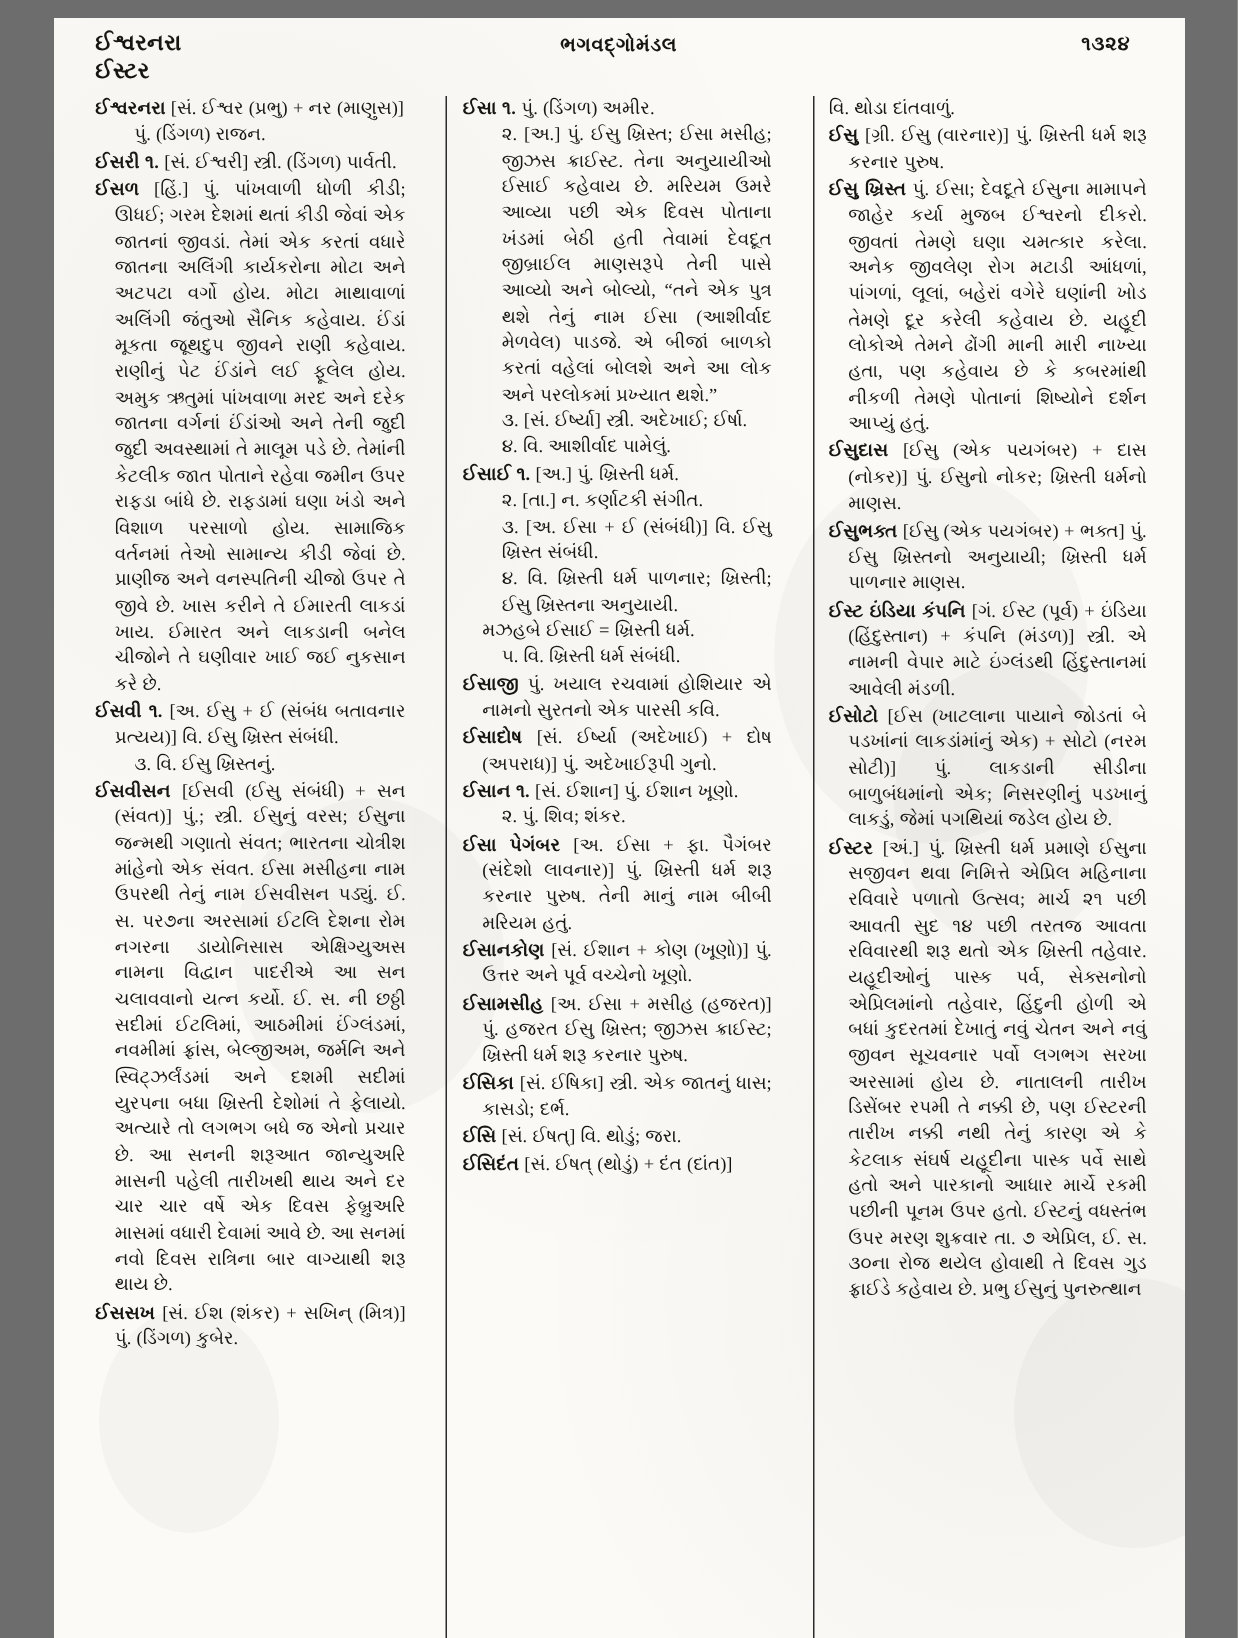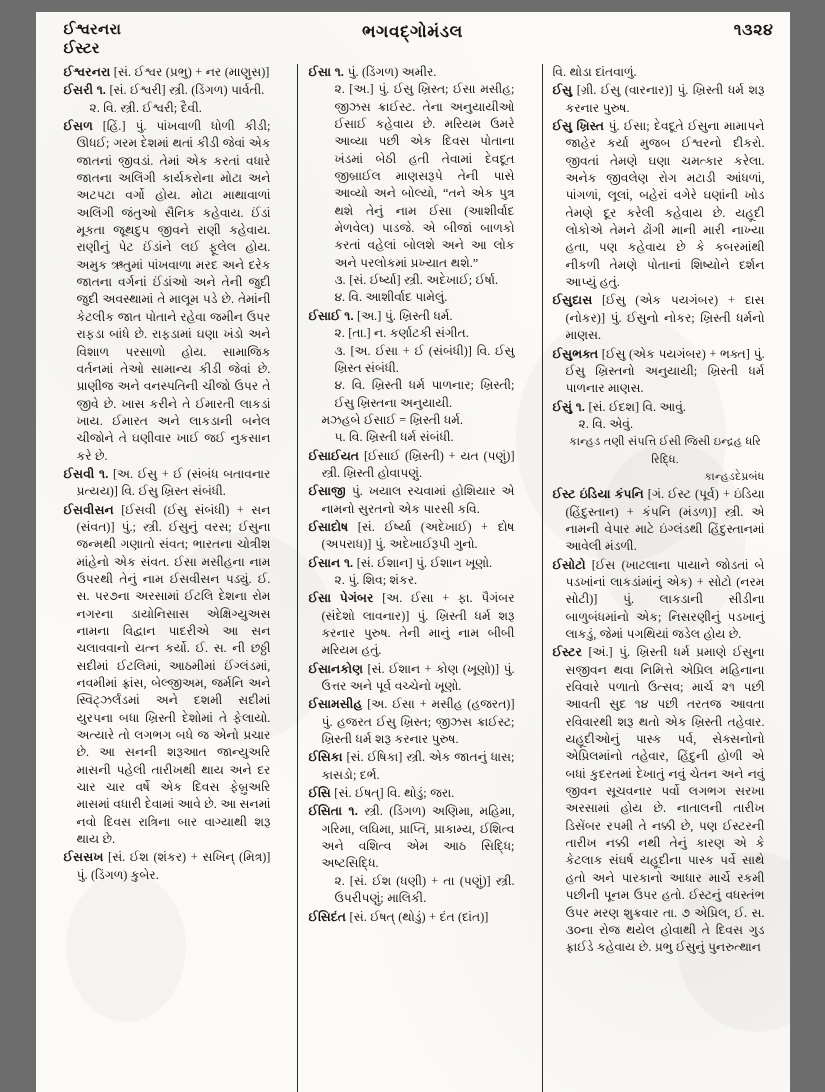--- a/index.html
+++ b/index.html
@@ -51,29 +51,29 @@
     line-height: 19px;
     letter-spacing: 0.2px;
   }
   .hdr-left div { white-space: nowrap; }
   .hdr-center {
     position: absolute;
     left: 0; right: 0;
     top: 10px;
     text-align: center;
     font-weight: bold;
-    font-size: 17px;
+    font-size: 13px;
     letter-spacing: 0.5px;
   }
   .hdr-right {
     position: absolute;
-    right: 16px;
+    right: 36px;
     top: 9px;
     font-weight: bold;
-    font-size: 16px;
+    font-size: 13px;
     letter-spacing: 0.5px;
   }
 
   
   .columns {
     position: absolute;
     left: 18px;
     right: 14px;
     top: 52px;
     bottom: 8px;
@@ -148,48 +148,45 @@
     <div class="hdr-left">
       <div>ઈશ્વરનરા</div>
       <div>ઈસ્ટર</div>
     </div>
     <div class="hdr-center">ભગવદ્ગોમંડલ</div>
     <div class="hdr-right">૧૩૨૪</div>
   </div>
 
   <div class="columns">
     <div class="col col-1">
-        <p class="entry"><span class="hw">ઈશ્વરનરા</span> <span class="sense-first">[સં. ઈશ્વર (પ્રભુ) + નર (માણુસ)]</span></p>
-        <p class="entry"><span class="hw">ઈસરી ૧.</span> <span class="sense-first">[સં. ઈશ્વરી] સ્ત્રી. (ડિંગળ) પાર્વતી.</span><span class="sense">૨. વિ. સ્ત્રી. ઈશ્વરી; દૈવી.</span></p>
+        <p class="entry"><span class="hw">ઈશ્વરનરા</span> <span class="sense-first">[સં. ઈશ્વર (પ્રભુ) + નર (માણુસ)]</span><span class="sense">પું. (ડિંગળ) રાજન.</span></p>
+        <p class="entry"><span class="hw">ઈસરી ૧.</span> <span class="sense-first">[સં. ઈશ્વરી] સ્ત્રી. (ડિંગળ) પાર્વતી.</span></p>
         <p class="entry"><span class="hw">ઈસળ</span> <span class="sense-first">[હિં.] પું. પાંખવાળી ધોળી કીડી; ઊધઈ; ગરમ દેશમાં થતાં કીડી જેવાં એક જાતનાં જીવડાં. તેમાં એક કરતાં વધારે જાતના અલિંગી કાર્યકરોના મોટા અને અટપટા વર્ગો હોય. મોટા માથાવાળાં અલિંગી જંતુઓ સૈનિક કહેવાય. ઈંડાં મૂકતા જૂથદુપ જીવને રાણી કહેવાય. રાણીનું પેટ ઈંડાંને લઈ ફૂલેલ હોય. અમુક ઋતુમાં પાંખવાળા મરદ અને દરેક જાતના વર્ગનાં ઈંડાંઓ અને તેની જુદી જુદી અવસ્થામાં તે માલૂમ પડે છે. તેમાંની કેટલીક જાત પોતાને રહેવા જમીન ઉપર રાફડા બાંધે છે. રાફડામાં ઘણા ખંડો અને વિશાળ પરસાળો હોય. સામાજિક વર્તનમાં તેઓ સામાન્ય કીડી જેવાં છે. પ્રાણીજ અને વનસ્પતિની ચીજો ઉપર તે જીવે છે. ખાસ કરીને તે ઈમારતી લાકડાં ખાય. ઈમારત અને લાકડાની બનેલ ચીજોને તે ઘણીવાર ખાઈ જઈ નુકસાન કરે છે.</span></p>
-        <p class="entry"><span class="hw">ઈસવી ૧.</span> <span class="sense-first">[અ. ઈસુ + ઈ (સંબંધ બતાવનાર પ્રત્યય)] વિ. ઈસુ ખ્રિસ્ત સંબંધી.</span></p>
+        <p class="entry"><span class="hw">ઈસવી ૧.</span> <span class="sense-first">[અ. ઈસુ + ઈ (સંબંધ બતાવનાર પ્રત્યય)] વિ. ઈસુ ખ્રિસ્ત સંબંધી.</span><span class="sense">૩. વિ. ઈસુ ખ્રિસ્તનું.</span></p>
         <p class="entry"><span class="hw">ઈસવીસન</span> <span class="sense-first">[ઈસવી (ઈસુ સંબંધી) + સન (સંવત)] પું.; સ્ત્રી. ઈસુનું વરસ; ઈસુના જન્મથી ગણાતો સંવત; ભારતના ચોત્રીશ માંહેનો એક સંવત. ઈસા મસીહના નામ ઉપરથી તેનું નામ ઈસવીસન પડ્યું. ઈ. સ. પર૭ના અરસામાં ઈટલિ દેશના રોમ નગરના ડાયોનિસાસ એક્ષિગ્યુઅસ નામના વિદ્વાન પાદરીએ આ સન ચલાવવાનો યત્ન કર્યો. ઈ. સ. ની છઠ્ઠી સદીમાં ઈટલિમાં, આઠમીમાં ઈંગ્લંડમાં, નવમીમાં ફ્રાંસ, બેલ્જીઅમ, જર્મનિ અને સ્વિટ્ઝર્લંડમાં અને દશમી સદીમાં યુરપના બધા ખ્રિસ્તી દેશોમાં તે ફેલાયો. અત્યારે તો લગભગ બધે જ એનો પ્રચાર છે. આ સનની શરૂઆત જાન્યુઅરિ માસની પહેલી તારીખથી થાય અને દર ચાર ચાર વર્ષે એક દિવસ ફેબ્રુઅરિ માસમાં વધારી દેવામાં આવે છે. આ સનમાં નવો દિવસ રાત્રિના બાર વાગ્યાથી શરૂ થાય છે.</span></p>
         <p class="entry"><span class="hw">ઈસસખ</span> <span class="sense-first">[સં. ઈશ (શંકર) + સખિન્ (મિત્ર)] પું. (ડિંગળ) કુબેર.</span></p>
       </div>
     <div class="col col-2">
         <p class="entry"><span class="hw">ઈસા ૧.</span> <span class="sense-first">પું. (ડિંગળ) અમીર.</span><span class="sense">૨. [અ.] પું. ઈસુ ખ્રિસ્ત; ઈસા મસીહ; જીઝસ ક્રાઈસ્ટ. તેના અનુયાયીઓ ઈસાઈ કહેવાય છે. મરિયમ ઉમરે આવ્યા પછી એક દિવસ પોતાના ખંડમાં બેઠી હતી તેવામાં દેવદૂત જીબ્રાઈલ માણસરૂપે તેની પાસે આવ્યો અને બોલ્યો, “તને એક પુત્ર થશે તેનું નામ ઈસા (આશીર્વાદ મેળવેલ) પાડજે. એ બીજાં બાળકો કરતાં વહેલાં બોલશે અને આ લોક અને પરલોકમાં પ્રખ્યાત થશે.”</span><span class="sense">૩. [સં. ઈર્ષ્યા] સ્ત્રી. અદેખાઈ; ઈર્ષા.</span><span class="sense">૪. વિ. આશીર્વાદ પામેલું.</span></p>
         <p class="entry"><span class="hw">ઈસાઈ ૧.</span> <span class="sense-first">[અ.] પું. ખ્રિસ્તી ધર્મ.</span><span class="sense">૨. [તા.] ન. કર્ણાટકી સંગીત.</span><span class="sense">૩. [અ. ઈસા + ઈ (સંબંધી)] વિ. ઈસુ ખ્રિસ્ત સંબંધી.</span><span class="sense">૪. વિ. ખ્રિસ્તી ધર્મ પાળનાર; ખ્રિસ્તી; ઈસુ ખ્રિસ્તના અનુયાયી.</span><span class="quote">મઝહબે ઈસાઈ = ખ્રિસ્તી ધર્મ.</span><span class="sense">૫. વિ. ખ્રિસ્તી ધર્મ સંબંધી.</span></p>
-        <p class="entry"><span class="hw">ઈસાઈયત</span> <span class="sense-first">[ઈસાઈ (ખ્રિસ્તી) + યત (પણું)] સ્ત્રી. ખ્રિસ્તી હોવાપણું.</span></p>
         <p class="entry"><span class="hw">ઈસાજી</span> <span class="sense-first">પું. ખયાલ રચવામાં હોશિયાર એ નામનો સુરતનો એક પારસી કવિ.</span></p>
         <p class="entry"><span class="hw">ઈસાદોષ</span> <span class="sense-first">[સં. ઈર્ષ્યા (અદેખાઈ) + દોષ (અપરાધ)] પું. અદેખાઈરૂપી ગુનો.</span></p>
         <p class="entry"><span class="hw">ઈસાન ૧.</span> <span class="sense-first">[સં. ઈશાન] પું. ઈશાન ખૂણો.</span><span class="sense">૨. પું. શિવ; શંકર.</span></p>
         <p class="entry"><span class="hw">ઈસા પેગંબર</span> <span class="sense-first">[અ. ઈસા + ફા. પૈગંબર (સંદેશો લાવનાર)] પું. ખ્રિસ્તી ધર્મ શરૂ કરનાર પુરુષ. તેની માનું નામ બીબી મરિયમ હતું.</span></p>
         <p class="entry"><span class="hw">ઈસાનકોણ</span> <span class="sense-first">[સં. ઈશાન + કોણ (ખૂણો)] પું. ઉત્તર અને પૂર્વ વચ્ચેનો ખૂણો.</span></p>
         <p class="entry"><span class="hw">ઈસામસીહ</span> <span class="sense-first">[અ. ઈસા + મસીહ (હજરત)] પું. હજરત ઈસુ ખ્રિસ્ત; જીઝસ ક્રાઈસ્ટ; ખ્રિસ્તી ધર્મ શરૂ કરનાર પુરુષ.</span></p>
         <p class="entry"><span class="hw">ઈસિકા</span> <span class="sense-first">[સં. ઈષિકા] સ્ત્રી. એક જાતનું ધાસ; કાસડો; દર્ભ.</span></p>
         <p class="entry"><span class="hw">ઈસિ</span> <span class="sense-first">[સં. ઈષત્] વિ. થોડું; જરા.</span></p>
-        <p class="entry"><span class="hw">ઈસિતા ૧.</span> <span class="sense-first">સ્ત્રી. (ડિંગળ) અણિમા, મહિમા, ગરિમા, લઘિમા, પ્રાપ્તિ, પ્રાકામ્ય, ઈશિત્વ અને વશિત્વ એમ આઠ સિદ્ધિ; અષ્ટસિદ્ધિ.</span><span class="sense">૨. [સં. ઈશ (ધણી) + તા (પણું)] સ્ત્રી. ઉપરીપણું; માલિકી.</span></p>
         <p class="entry"><span class="hw">ઈસિદંત</span> <span class="sense-first">[સં. ઈષત્ (થોડું) + દંત (દાંત)]</span></p>
       </div>
     <div class="col col-3">
         <p class="entry"><span class="sense-first">વિ. થોડા દાંતવાળું.</span></p>
         <p class="entry"><span class="hw">ઈસુ</span> <span class="sense-first">[ગ્રી. ઈસુ (વારનાર)] પું. ખ્રિસ્તી ધર્મ શરૂ કરનાર પુરુષ.</span></p>
         <p class="entry"><span class="hw">ઈસુ ખ્રિસ્ત</span> <span class="sense-first">પું. ઈસા; દેવદૂતે ઈસુના મામાપને જાહેર કર્યા મુજબ ઈશ્વરનો દીકરો. જીવતાં તેમણે ઘણા ચમત્કાર કરેલા. અનેક જીવલેણ રોગ મટાડી આંધળાં, પાંગળાં, લૂલાં, બહેરાં વગેરે ઘણાંની ખોડ તેમણે દૂર કરેલી કહેવાય છે. યહૂદી લોકોએ તેમને ઢોંગી માની મારી નાખ્યા હતા, પણ કહેવાય છે કે કબરમાંથી નીકળી તેમણે પોતાનાં શિષ્યોને દર્શન આપ્યું હતું.</span></p>
         <p class="entry"><span class="hw">ઈસુદાસ</span> <span class="sense-first">[ઈસુ (એક પયગંબર) + દાસ (નોકર)] પું. ઈસુનો નોકર; ખ્રિસ્તી ધર્મનો માણસ.</span></p>
         <p class="entry"><span class="hw">ઈસુભક્ત</span> <span class="sense-first">[ઈસુ (એક પયગંબર) + ભક્ત] પું. ઈસુ ખ્રિસ્તનો અનુયાયી; ખ્રિસ્તી ધર્મ પાળનાર માણસ.</span></p>
-        <p class="entry"><span class="hw">ઈસું ૧.</span> <span class="sense-first">[સં. ઈદશ] વિ. આવું.</span><span class="sense">૨. વિ. એવું.</span><span class="verse">કાન્હડ તણી સંપત્તિ ઈસી જિસી ઇન્દ્રહ ધરિ રિદ્ધિ.</span><span class="cite">કાન્હડદેપ્રબંધ</span></p>
         <p class="entry"><span class="hw">ઈસ્ટ ઇંડિયા કંપનિ</span> <span class="sense-first">[ગં. ઈસ્ટ (પૂર્વ) + ઇંડિયા (હિંદુસ્તાન) + કંપનિ (મંડળ)] સ્ત્રી. એ નામની વેપાર માટે ઇંગ્લંડથી હિંદુસ્તાનમાં આવેલી મંડળી.</span></p>
         <p class="entry"><span class="hw">ઈસોટો</span> <span class="sense-first">[ઈસ (ખાટલાના પાયાને જોડતાં બે પડખાંનાં લાકડાંમાંનું એક) + સોટો (નરમ સોટી)] પું. લાકડાની સીડીના બાળુબંધમાંનો એક; નિસરણીનું પડખાનું લાકડું, જેમાં પગથિયાં જડેલ હોય છે.</span></p>
         <p class="entry"><span class="hw">ઈસ્ટર</span> <span class="sense-first">[અં.] પું. ખ્રિસ્તી ધર્મ પ્રમાણે ઈસુના સજીવન થવા નિમિત્તે એપ્રિલ મહિનાના રવિવારે પળાતો ઉત્સવ; માર્ચ ૨૧ પછી આવતી સુદ ૧૪ પછી તરતજ આવતા રવિવારથી શરૂ થતો એક ખ્રિસ્તી તહેવાર. યહૂદીઓનું પાસ્ક પર્વ, સેક્સનોનો એપ્રિલમાંનો તહેવાર, હિંદુની હોળી એ બધાં કુદરતમાં દેખાતું નવું ચેતન અને નવું જીવન સૂચવનાર પર્વો લગભગ સરખા અરસામાં હોય છે. નાતાલની તારીખ ડિસેંબર રપમી તે નક્કી છે, પણ ઈસ્ટરની તારીખ નક્કી નથી તેનું કારણ એ કે કેટલાક સંઘર્ષ યહૂદીના પાસ્ક પર્વે સાથે હતો અને પારકાનો આધાર માર્ચે રકમી પછીની પૂનમ ઉપર હતો. ઈસ્ટનું વધસ્તંભ ઉપર મરણ શુક્રવાર તા. ૭ એપ્રિલ, ઈ. સ. ૩૦ના રોજ થયેલ હોવાથી તે દિવસ ગુડ ફ્રાઈડે કહેવાય છે. પ્રભુ ઈસુનું પુનરુત્થાન</span></p>
       </div>
   </div>
 
 </div>
 
 </body></html>

